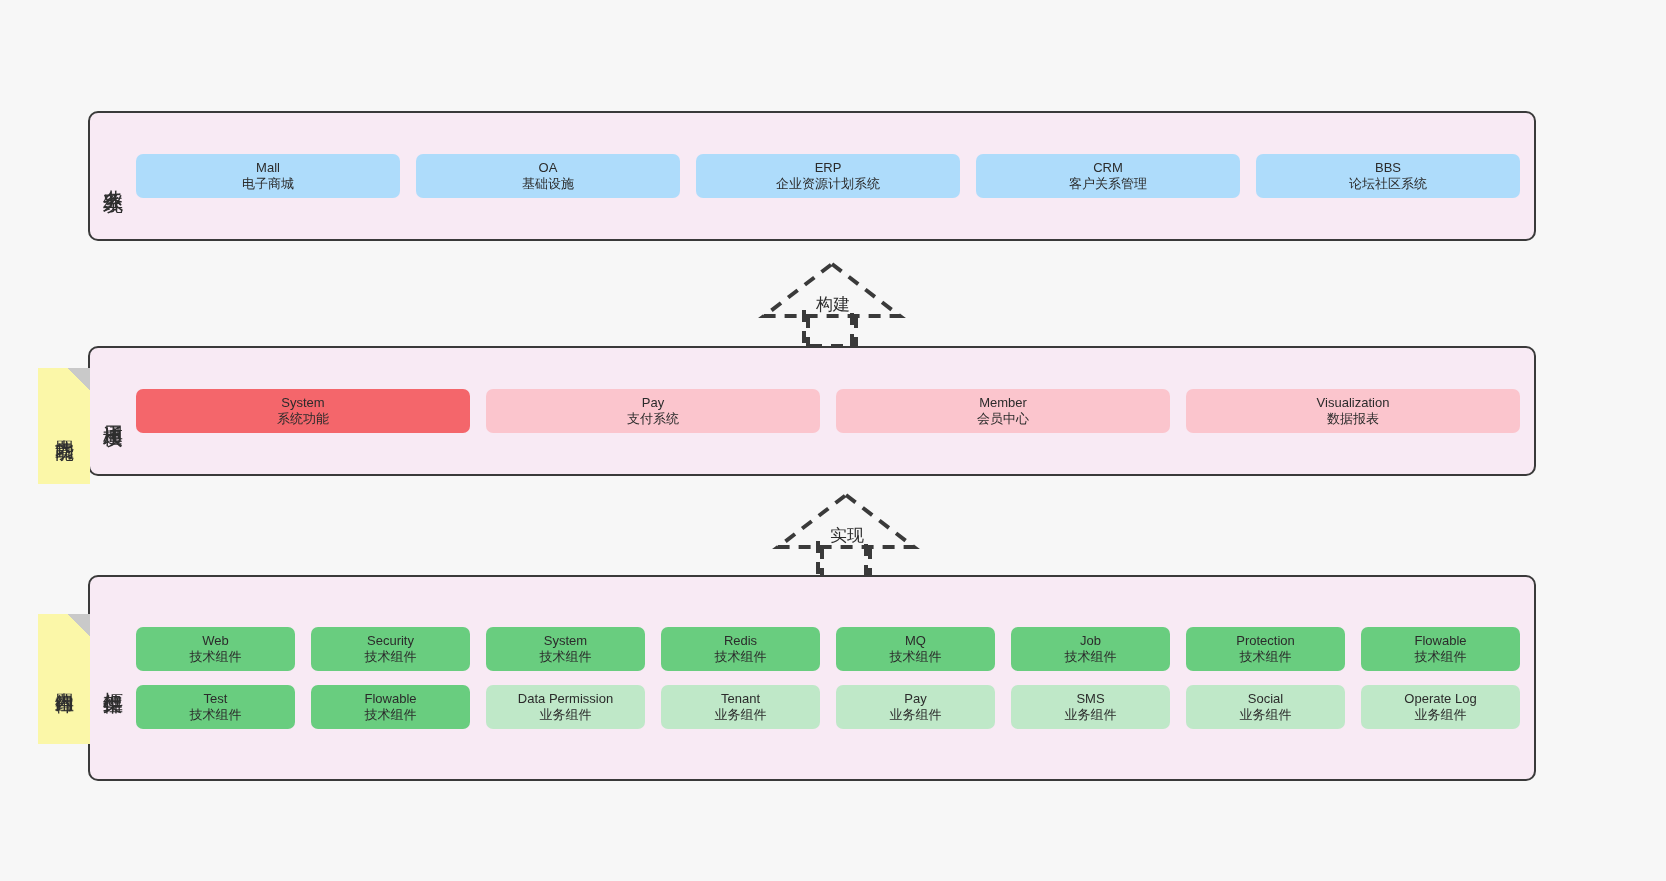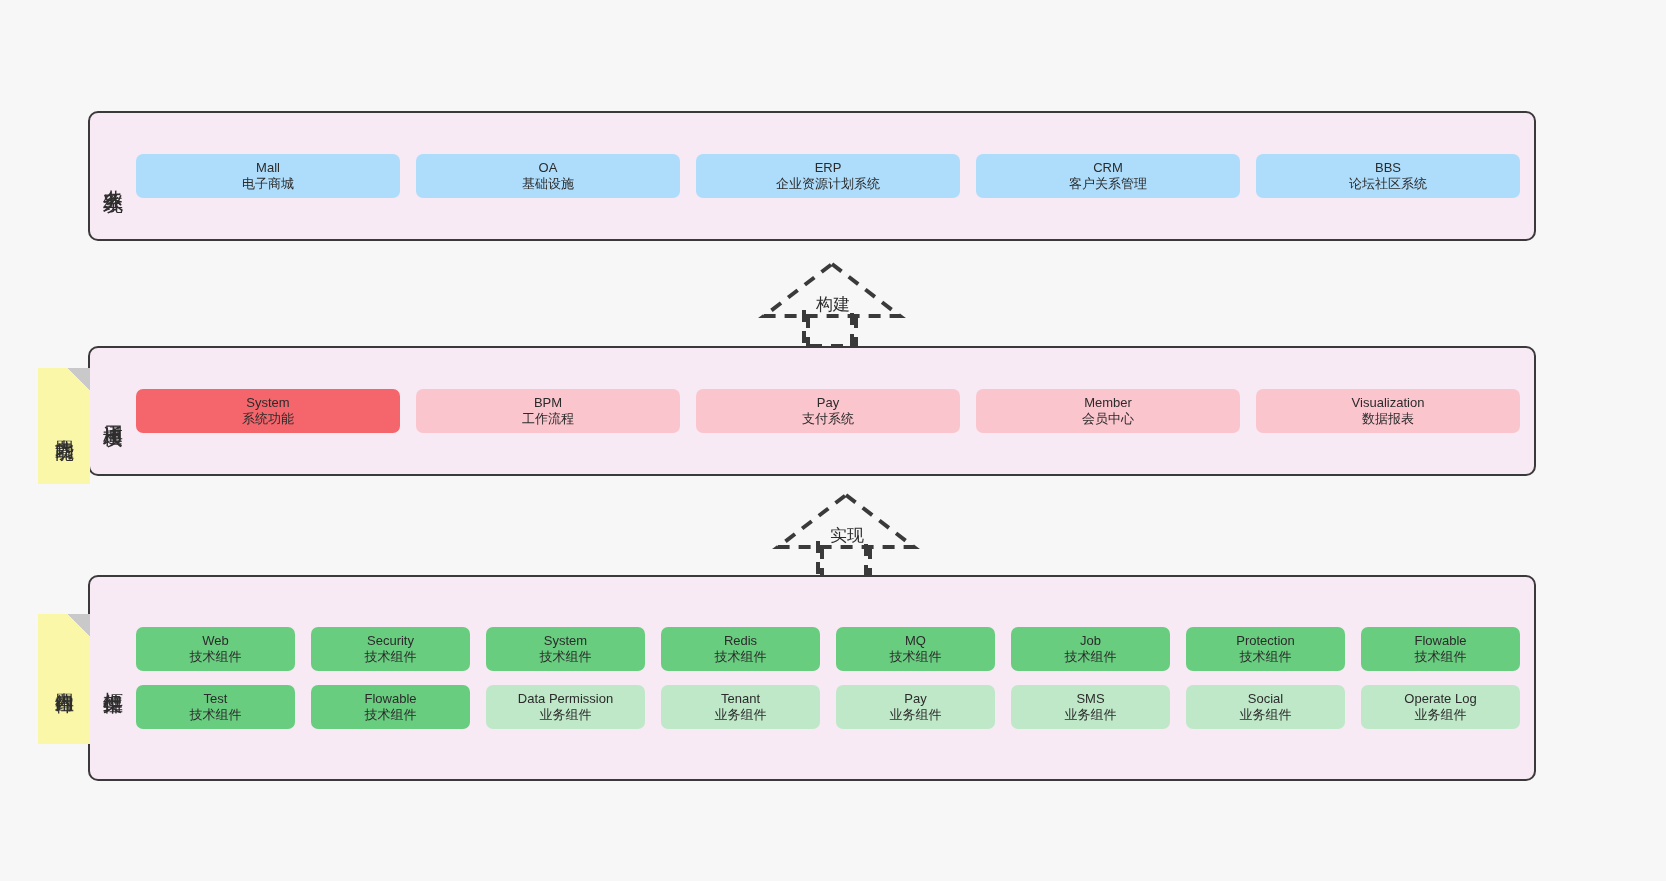--- a/index.html
+++ b/index.html
@@ -181,24 +181,20 @@
   <div class="layer" id="layer-common" style="left:88px; top:346px; width:1448px; height:130px;">
     <div class="layer-title">通用模块</div>
     <div class="layer-body">
       <div class="card-row">
 
         <div class="card c-red">
           <span class="c-name">System</span>
           <span class="c-sub">系统功能</span>
         </div>
         <div class="card c-pink">
-          <span class="c-name">BPM</span>
-          <span class="c-sub">工作流程</span>
-        </div>
-        <div class="card c-pink">
           <span class="c-name">Pay</span>
           <span class="c-sub">支付系统</span>
         </div>
         <div class="card c-pink">
           <span class="c-name">Member</span>
           <span class="c-sub">会员中心</span>
         </div>
         <div class="card c-pink">
           <span class="c-name">Visualization</span>
           <span class="c-sub">数据报表</span>

